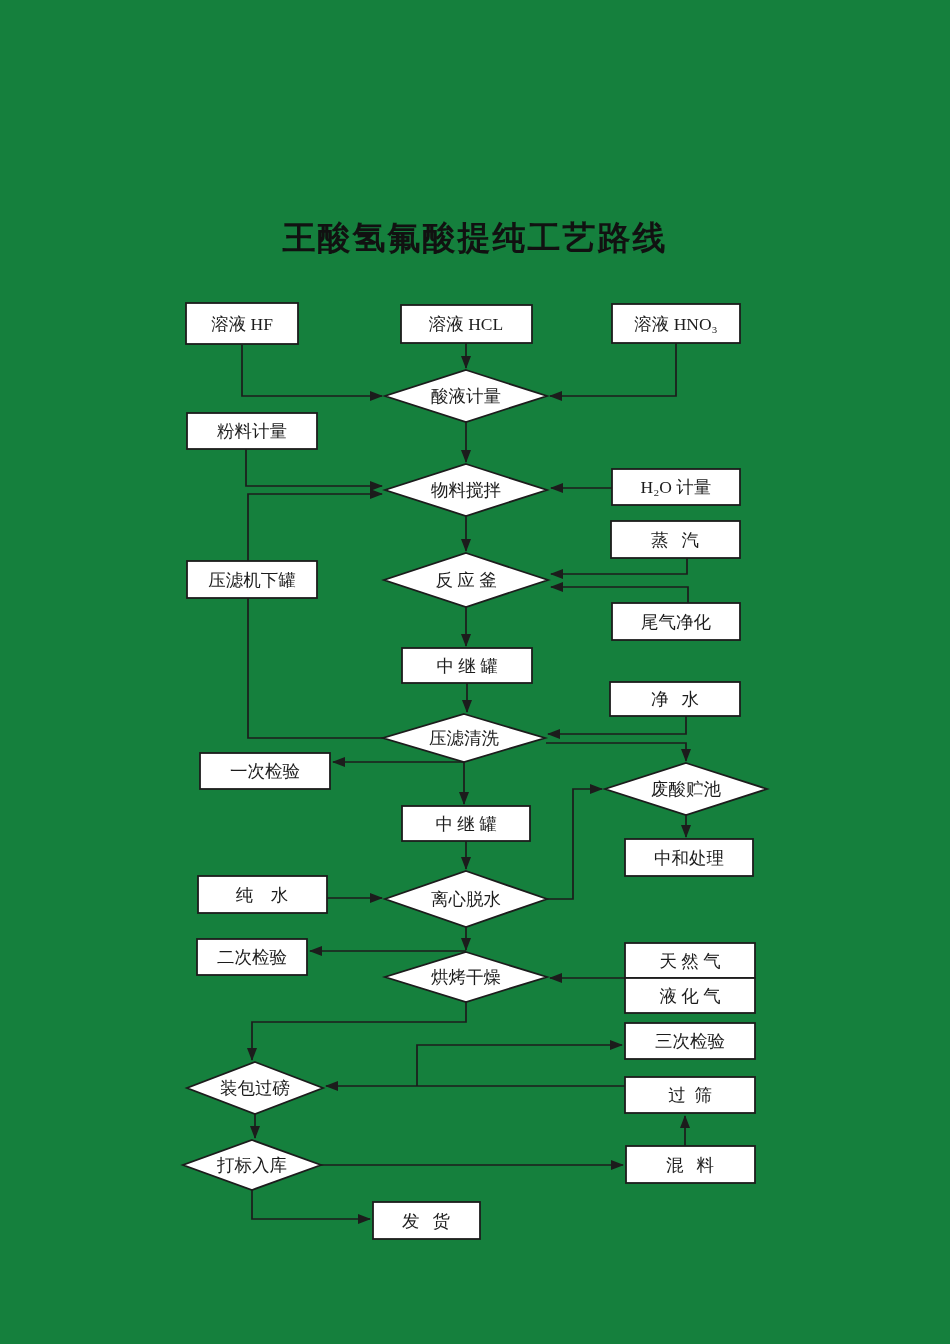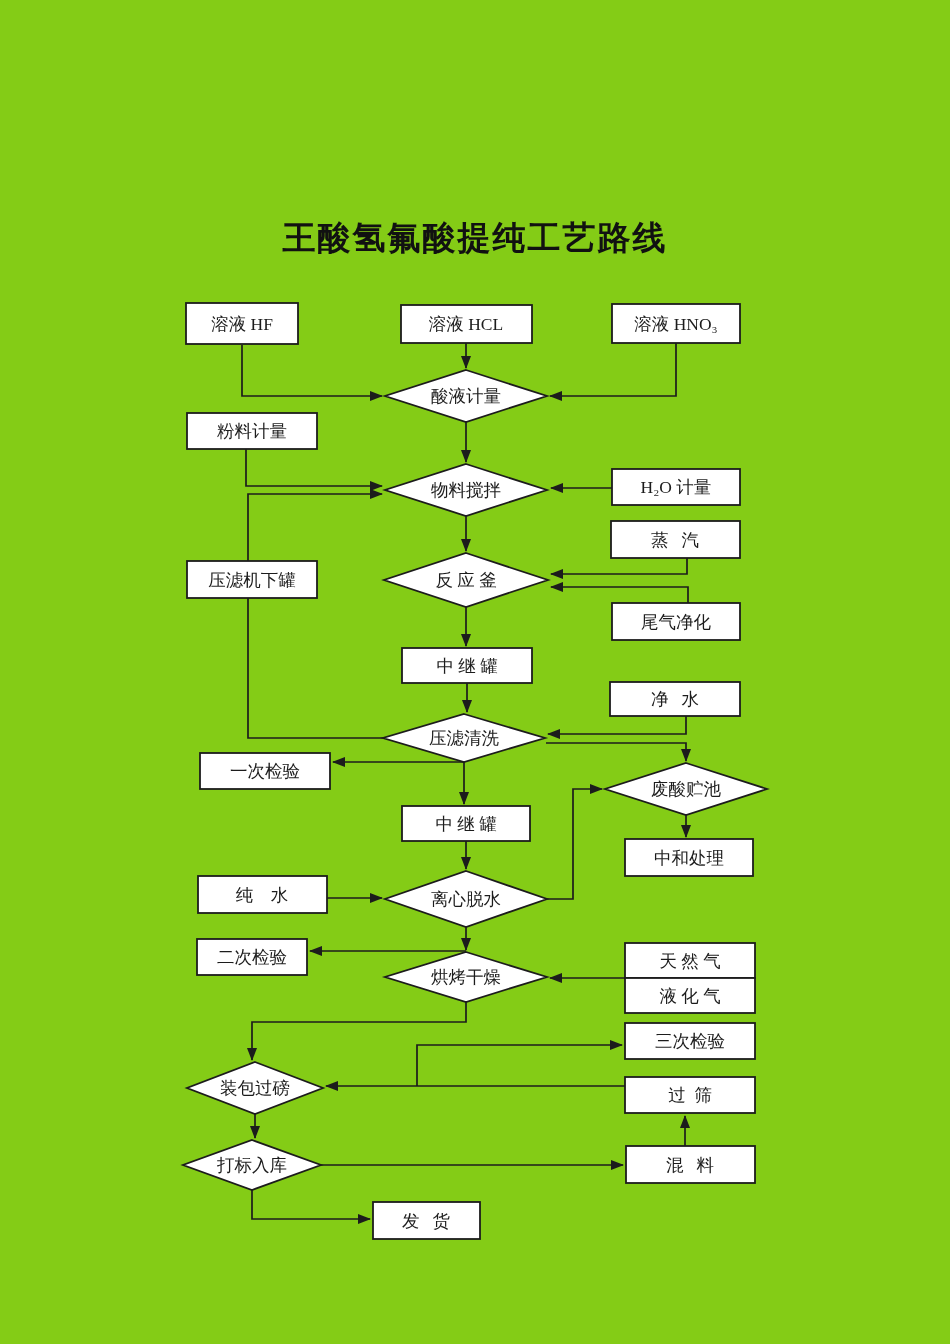--- a/index.html
+++ b/index.html
@@ -1,17 +1,17 @@
 <!DOCTYPE html>
 <html><head>
 <meta charset="utf-8">
 <style>
   html,body { margin:0; padding:0; background:#ffffff; }
   .page {
-    position:relative; width:950px; height:1344px; background:#84cc16;
+    position:relative; width:950px; height:1344px; background:#15803d;
     font-family:"Liberation Serif", serif; overflow:hidden;
   }
   .doc-title {
     position:absolute; top:216px; left:0; width:950px;
     text-align:center; font-size:33px; font-weight:bold;
     letter-spacing:2px; color:#111;
     font-family:"Liberation Serif", serif;
   }
   svg.flow { position:absolute; left:0; top:0; }
   svg.flow text {

